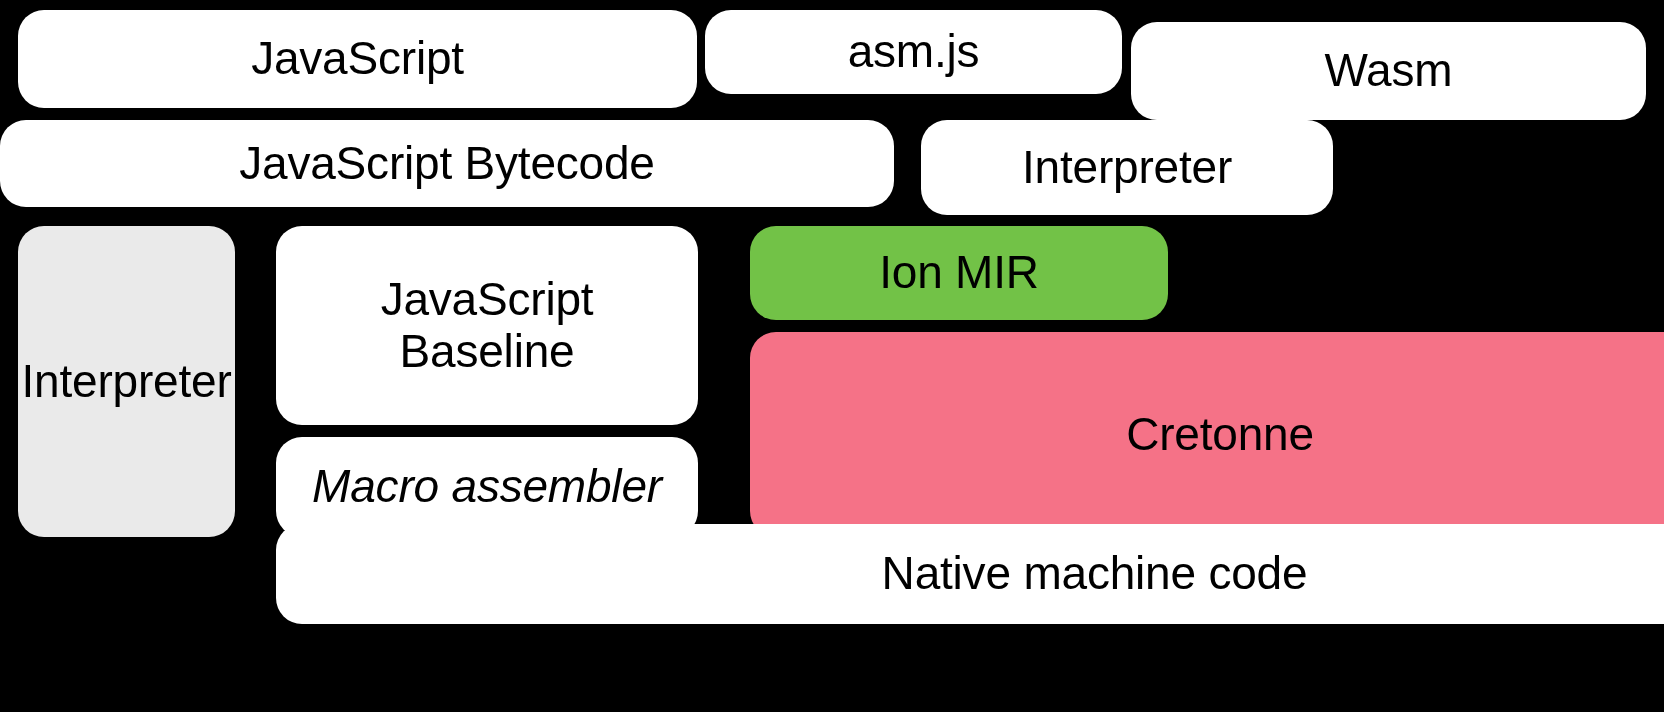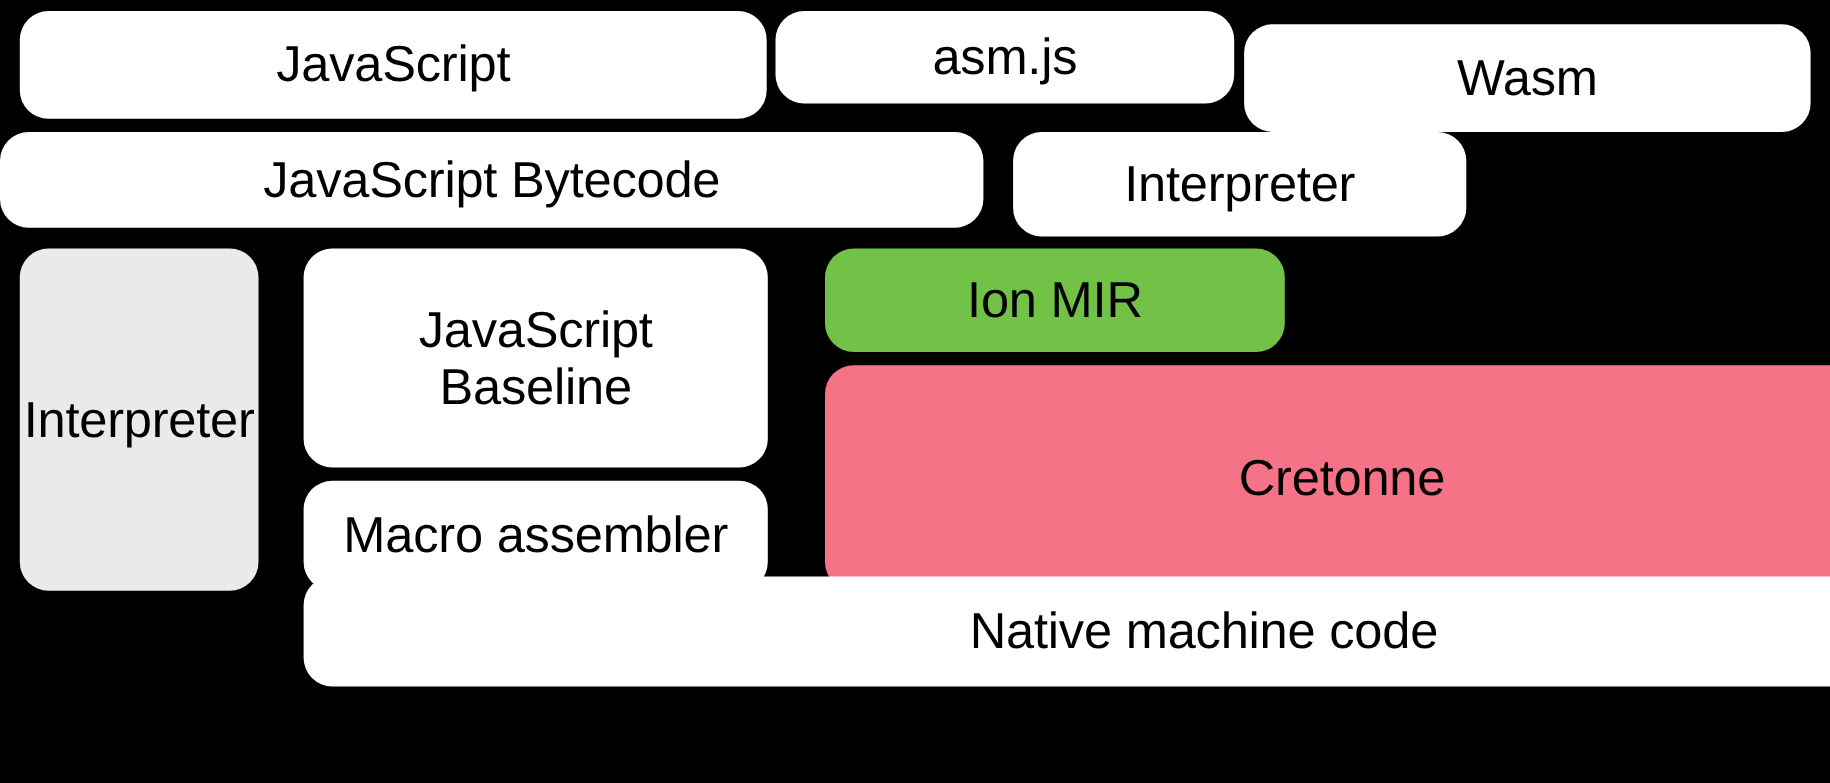--- a/index.html
+++ b/index.html
@@ -45,21 +45,21 @@
   #b-asmjs           { left: 705px;  top: 10px;  width: 417px;  height: 84px; }
   #b-wasm            { left: 1131px; top: 10px;  width: 515px;  height: 98px; margin-top: 12px; }
 
   
   #b-js-bytecode     { left: 0;   top: 120px; width: 894px;  height: 87px; }
   #b-baldrmonkey     { left: 921px;  top: 120px; width: 412px;  height: 95px; }
 
   
   #b-interpreter     { left: 18px;   top: 226px; width: 217px;  height: 311px; }
   #b-js-baseline     { left: 276px;  top: 226px; width: 422px;  height: 199px; }
-  #b-macro-assembler { left: 276px;  top: 437px; width: 422px;  height: 100px; }
+  #b-macro-assembler { left: 276px;  top: 437px; width: 422px;  height: 100px; font-style: italic; }
   #b-ion-mir         { left: 706px;  top: 226px; width: 418px;  height: 94px; }
   #b-cretonne        { left: 706px;  top: 332px; width: 940px;  height: 205px; }
 
   
   #b-native-code     { left: 276px;  top: 524px; width: 1637px; height: 100px; }
 </style>
 </head>
 <body>
 
 <div id="canvas">

